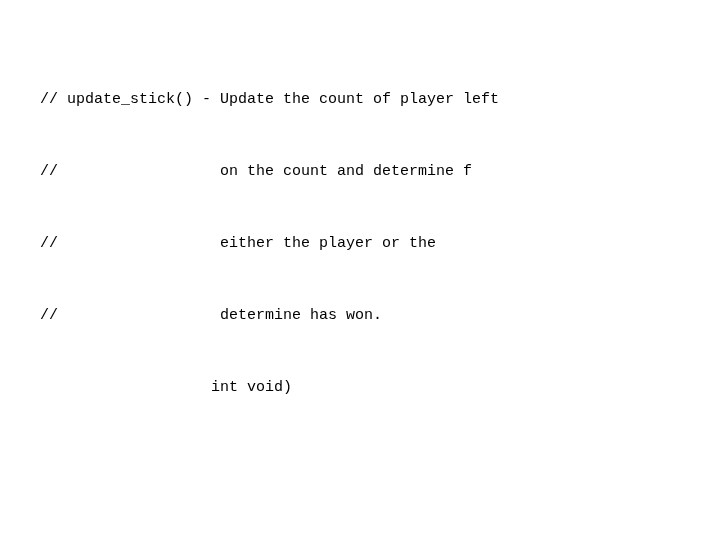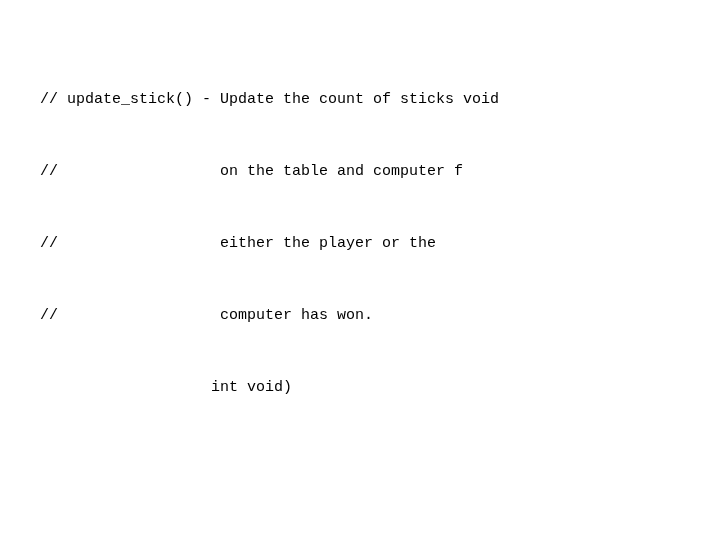--- a/index.html
+++ b/index.html
@@ -28,24 +28,24 @@
     }
 
     .code-line {
       display: block;
     }
   </style>
 </head>
 <body>
 
 <div class="code-container">
-  <span class="code-line">// update_stick() - Update the count of sticks void</span>
-  <span class="code-line">//                  on the table and computer f</span>
+  <span class="code-line">// update_stick() - Update the count of player left</span>
+  <span class="code-line">//                  on the count and determine f</span>
   <span class="code-line">//                  either the player or the</span>
-  <span class="code-line">//                  computer has won.</span>
+  <span class="code-line">//                  determine has won.</span>
   <span class="code-line">                   int void)</span>
   <span class="code-line"></span>
   
   
   
   
   
   
   
 </div>

